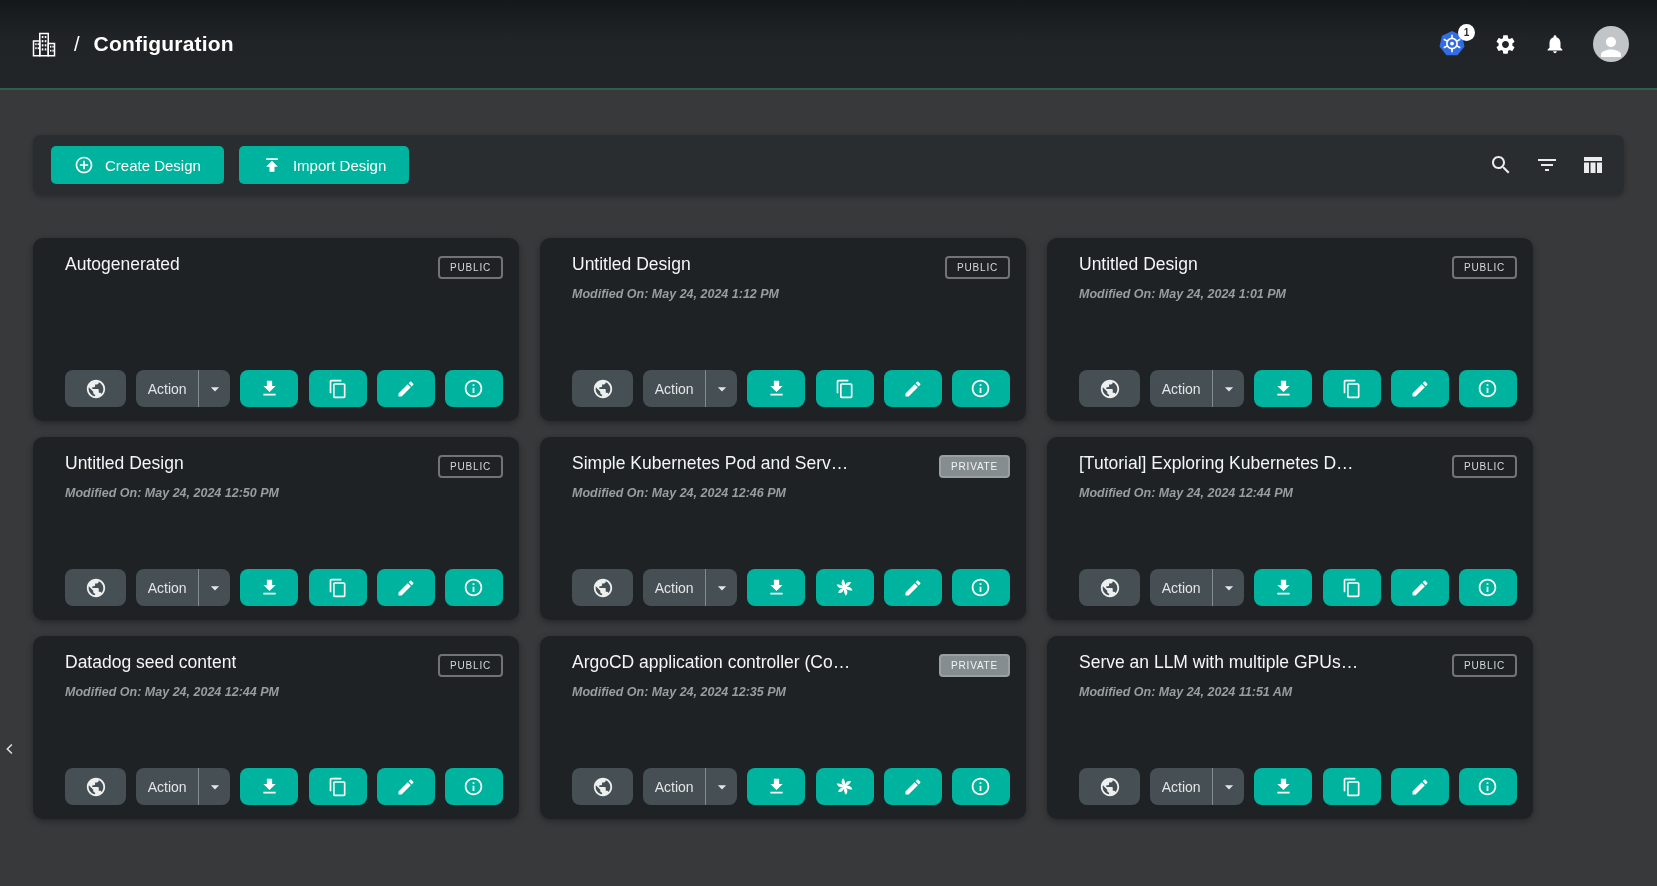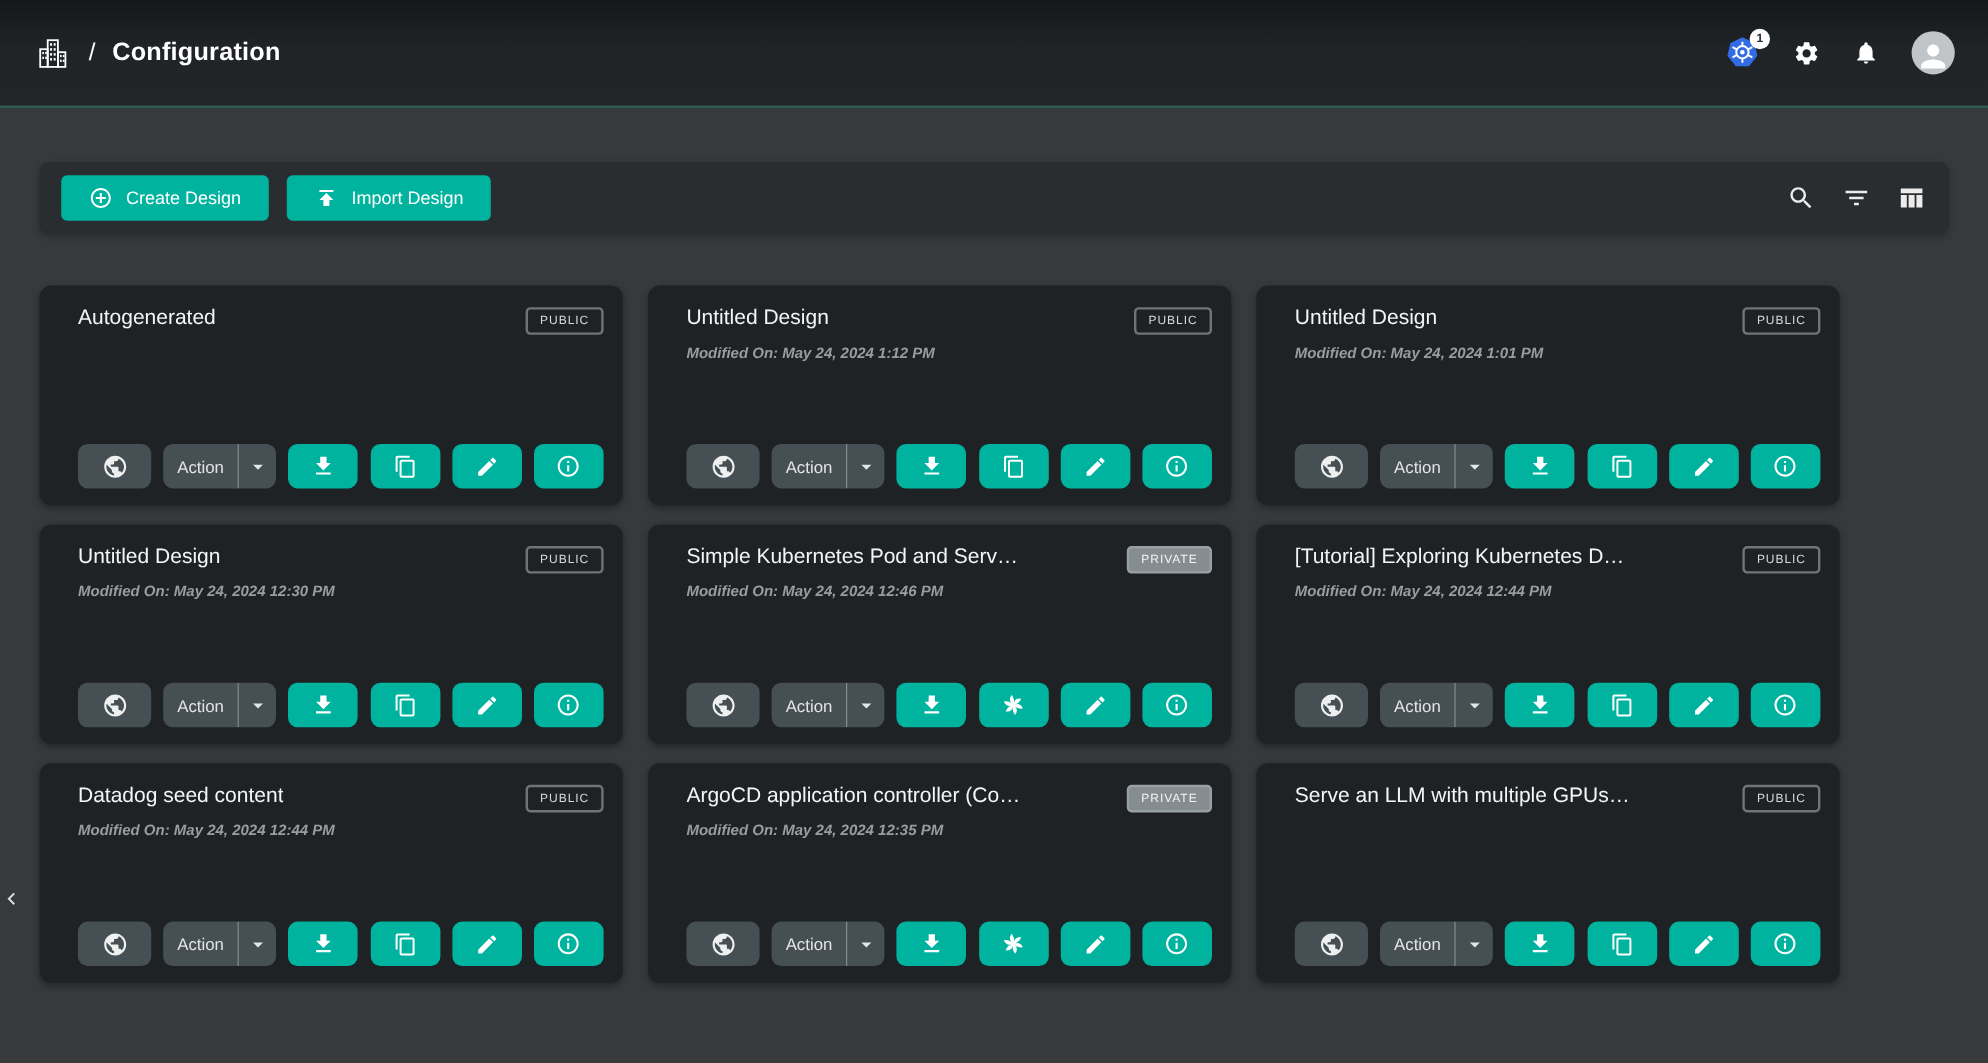--- a/index.html
+++ b/index.html
@@ -305,21 +305,21 @@
         </svg>
       </button>
     </div>
   </article>
 
   <article class="card">
     <div class="card-head">
       <h3 class="card-title">Untitled Design</h3>
       <span class="badge">PUBLIC</span>
     </div>
-    <p class="modified">Modified On: May 24, 2024 12:30 PM</p>
+    <p class="modified">Modified On: May 24, 2024 12:50 PM</p>
     <div class="actions">
       <button class="btn dark icon-btn">
         <svg viewBox="0 0 24 24" width="22" height="22" fill="#eef0f0">
           <path d="M12 2C6.48 2 2 6.48 2 12s4.48 10 10 10 10-4.48 10-10S17.52 2 12 2zm-1 17.93c-3.95-.49-7-3.85-7-7.93 0-.62.08-1.21.21-1.79L9 15v1c0 1.1.9 2 2 2v1.93zm6.9-2.54c-.26-.81-1-1.39-1.9-1.39h-1v-3c0-.55-.45-1-1-1H8v-2h2c.55 0 1-.45 1-1V7h2c1.1 0 2-.9 2-2v-.41c2.93 1.19 5 4.06 5 7.41 0 2.08-.8 3.97-2.1 5.39z"></path>
         </svg>
       </button>
       <span class="split">
         <span class="action-label">Action</span>
         <span class="divider"></span>
         <span class="caret">
@@ -546,20 +546,21 @@
         </svg>
       </button>
     </div>
   </article>
 
   <article class="card">
     <div class="card-head">
       <h3 class="card-title">Serve an LLM with multiple GPUs…</h3>
       <span class="badge">PUBLIC</span>
     </div>
+    <p class="modified">Modified On: May 24, 2024 11:51 AM</p>
     <div class="actions">
       <button class="btn dark icon-btn">
         <svg viewBox="0 0 24 24" width="22" height="22" fill="#eef0f0">
           <path d="M12 2C6.48 2 2 6.48 2 12s4.48 10 10 10 10-4.48 10-10S17.52 2 12 2zm-1 17.93c-3.95-.49-7-3.85-7-7.93 0-.62.08-1.21.21-1.79L9 15v1c0 1.1.9 2 2 2v1.93zm6.9-2.54c-.26-.81-1-1.39-1.9-1.39h-1v-3c0-.55-.45-1-1-1H8v-2h2c.55 0 1-.45 1-1V7h2c1.1 0 2-.9 2-2v-.41c2.93 1.19 5 4.06 5 7.41 0 2.08-.8 3.97-2.1 5.39z"></path>
         </svg>
       </button>
       <span class="split">
         <span class="action-label">Action</span>
         <span class="divider"></span>
         <span class="caret">

